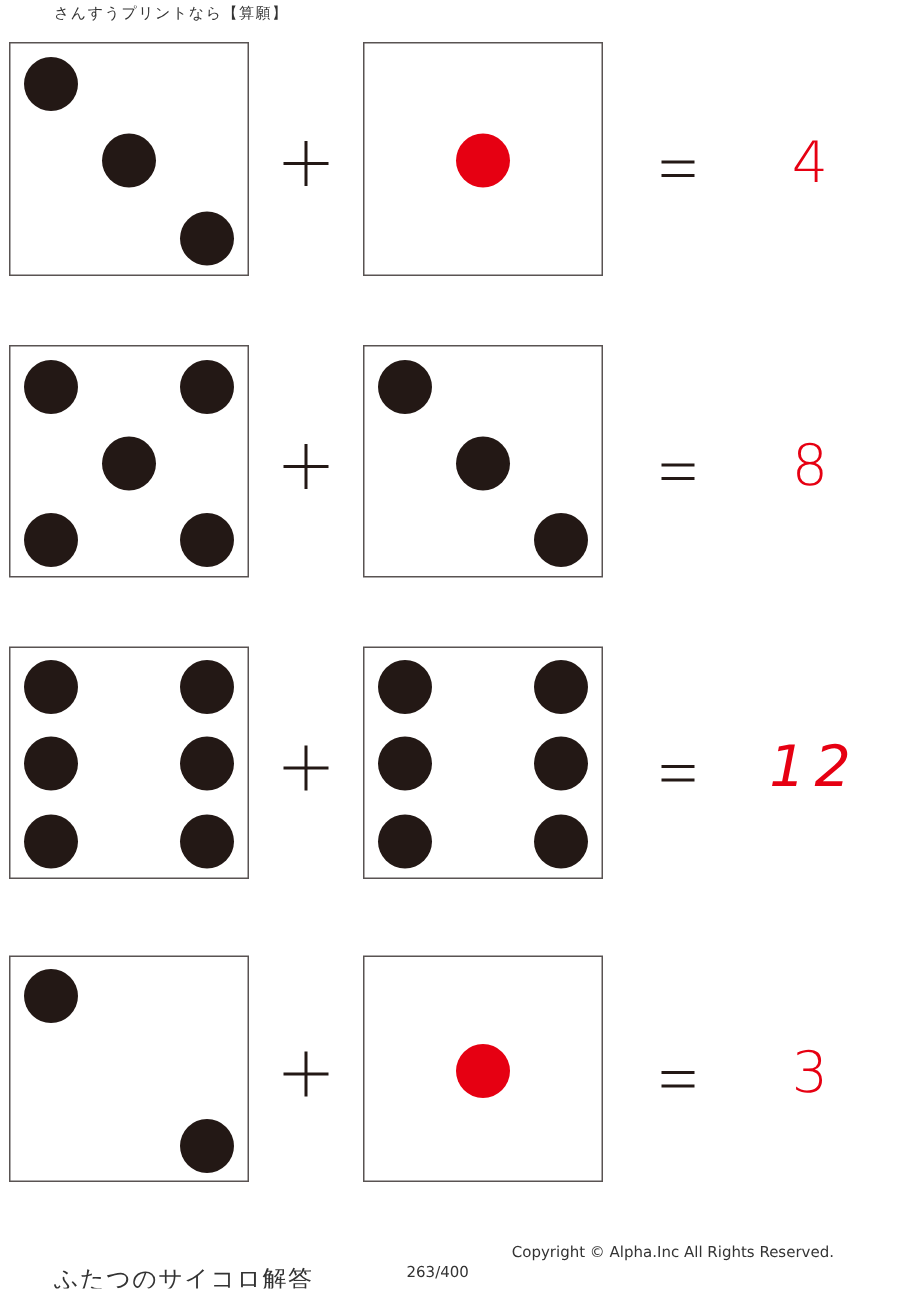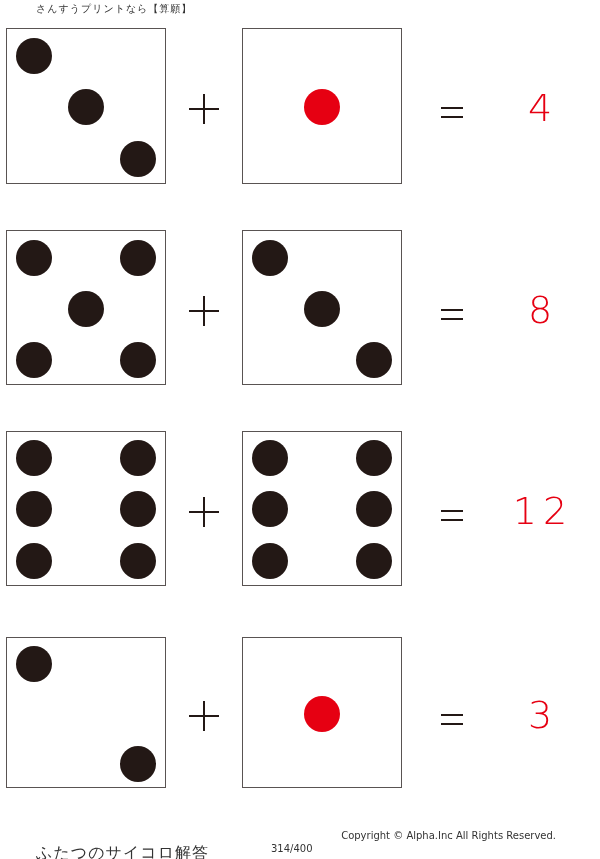--- a/index.html
+++ b/index.html
@@ -74,33 +74,33 @@
       <div class="die right" style="top: 0px; height: 155px;">
         <div class="pip" style="left: 27px; top: 26px; background: rgb(35, 24, 21);"></div>
         <div class="pip" style="left: 131px; top: 26px; background: rgb(35, 24, 21);"></div>
         <div class="pip" style="left: 27px; top: 77px; background: rgb(35, 24, 21);"></div>
         <div class="pip" style="left: 131px; top: 77px; background: rgb(35, 24, 21);"></div>
         <div class="pip" style="left: 27px; top: 129px; background: rgb(35, 24, 21);"></div>
         <div class="pip" style="left: 131px; top: 129px; background: rgb(35, 24, 21);"></div>
       </div>
       <div class="plus" style="top: 65.5px;"></div>
       <div class="equals" style="top: 78.5px;"></div>
-      <div class="answer" style="top: 59.5px;">12</div>
+      <div class="answer" style="top: 59.5px; font-style: italic;">12</div>
     </div>
     <div class="row" style="top: 637px; height: 151px;">
       <div class="die left" style="top: 0px; height: 151px;">
         <div class="pip" style="left: 27px; top: 26px; background: rgb(35, 24, 21);"></div>
         <div class="pip" style="left: 131px; top: 126px; background: rgb(35, 24, 21);"></div>
       </div>
       <div class="die right" style="top: 0px; height: 151px;">
         <div class="pip" style="left: 79px; top: 76px; background: rgb(230, 0, 18);"></div>
       </div>
       <div class="plus" style="top: 63.5px;"></div>
       <div class="equals" style="top: 76.5px;"></div>
       <div class="answer" style="top: 57.5px;">3</div>
     </div>
   </div>
 
 <div class="footer-left">ふたつのサイコロ解答</div>
-<div class="footer-page">314/400</div>
+<div class="footer-page">263/400</div>
 <div class="footer-copy">
   <div>Copyright ©  Alpha.Inc All Rights Reserved.</div>
 </div>
 
 </body></html>

